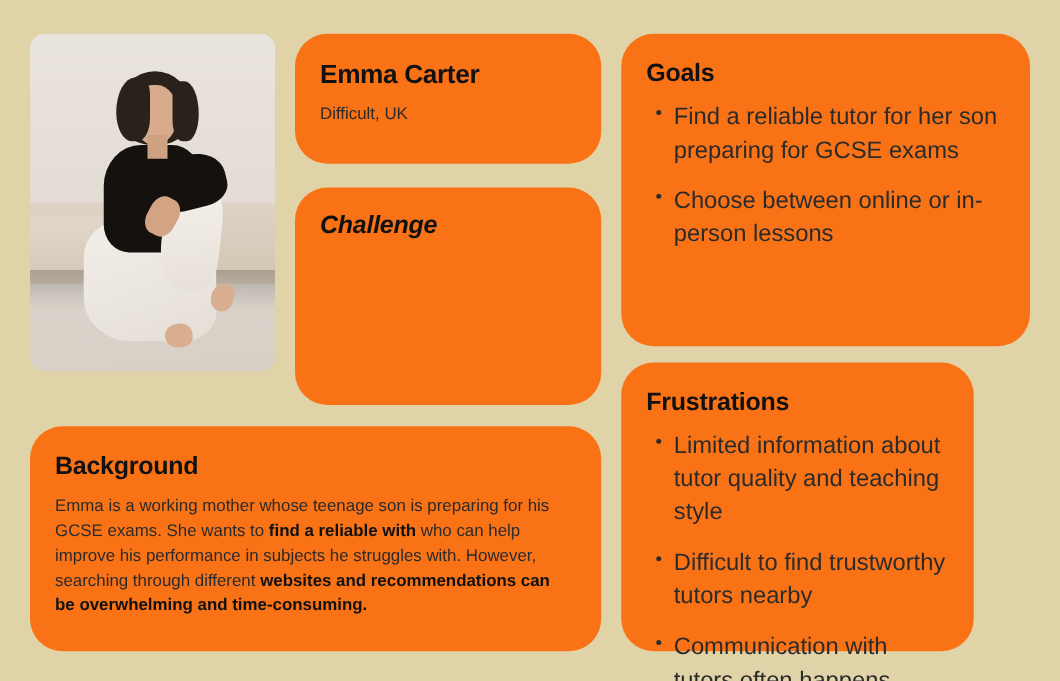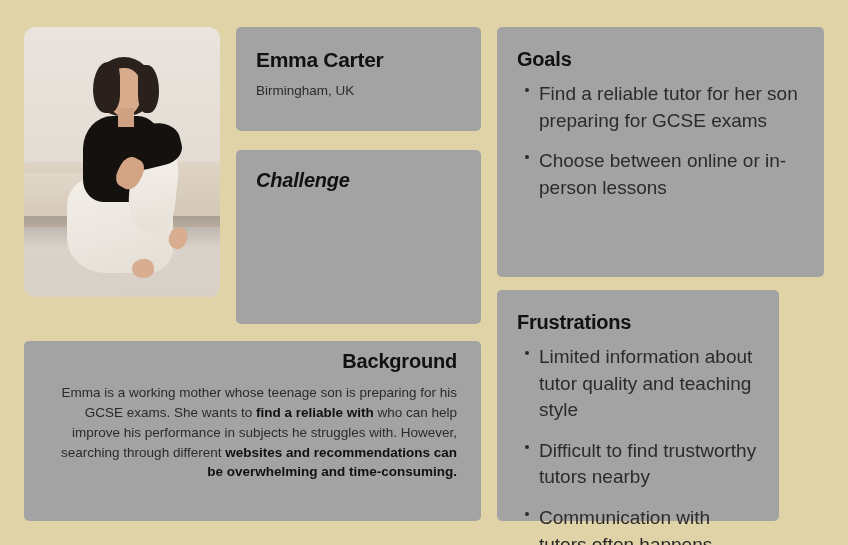--- a/index.html
+++ b/index.html
@@ -16,22 +16,22 @@
 
   #persona-board {
     position: relative;
     width: 848px;
     height: 545px;
     box-sizing: border-box;
   }
 
   .card {
     position: absolute;
-    background: #a3a3a3;
-    border-radius: 5px;
+    background: #f97316;
+    border-radius: 26px;
     box-sizing: border-box;
   }
 
   
   .photo-card {
     left: 24px;
     top: 27px;
     width: 196px;
     height: 270px;
     border-radius: 12px;
@@ -185,22 +185,21 @@
     width: 245px;
     height: 174px;
     padding: 18px 20px 0 20px;
     font-style: italic;
   }
   .background-card {
     left: 24px;
     top: 341px;
     width: 457px;
     height: 180px;
-    padding: 8px 24px 0 20px;
-    text-align: right;
+    padding: 20px 24px 0 20px;
   }
   .goals-card {
     left: 497px;
     top: 27px;
     width: 327px;
     height: 250px;
     padding: 20px 22px 0 20px;
   }
   .frustrations-card {
     left: 497px;
@@ -290,21 +289,21 @@
       <div class="ph-hair-front"></div>
       <div class="ph-hair-right"></div>
       <div class="ph-neck"></div>
       <div class="ph-foot-a"></div>
       <div class="ph-foot-b"></div>
     </div>
   </div>
 
   <div class="card name-card">
     <div class="name-title">Emma Carter</div>
-    <div class="meta-line">Birmingham, UK</div>
+    <div class="meta-line">Difficult, UK</div>
   </div>
 
   <div class="card challenge-card">
     <div class="card-title">Challenge</div>
   </div>
 
   <div class="card background-card">
     <div class="card-title">Background</div>
     <p class="body-text"><span>Emma is a working mother whose teenage son is preparing for his GCSE exams. She wants to </span><b>find a reliable with</b><span> who can help improve his performance in subjects he struggles with. However, searching through different </span><b>websites and recommendations can be overwhelming and time-consuming.</b></p>
   </div>

